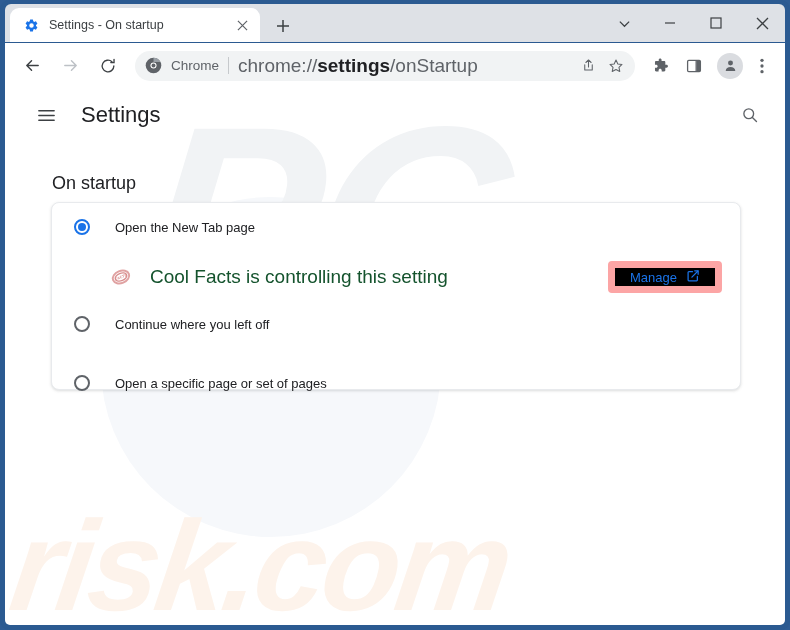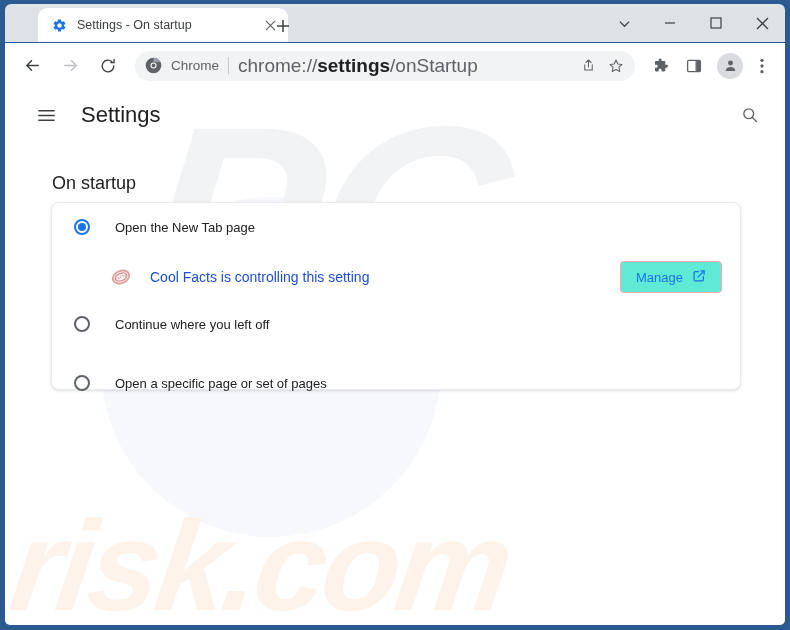--- a/index.html
+++ b/index.html
@@ -31,21 +31,20 @@
   }
   #tab {
     position: absolute;
     left: 5px; top: 4px;
     width: 250px; height: 34px;
     background: #ffffff;
     border-radius: 9px 9px 0 0;
     display: flex;
     align-items: center;
     padding: 0 8px 0 13px;
-    margin-left: 28px;
   }
   #tab-favicon {
     width: 16px; height: 16px;
     flex: 0 0 16px;
     display: flex; align-items: center; justify-content: center;
   }
   #tab-title {
     flex: 1;
     margin-left: 10px;
     font-size: 12.5px;
@@ -294,34 +293,34 @@
     display: flex;
     align-items: center;
     padding: 0 20px 0 58px;
   }
   #extension-icon {
     width: 22px; height: 22px;
     flex: 0 0 22px;
   }
   #extension-text {
     margin-left: 18px;
-    font-size: 14px;
-    color: #1d4ed8;
+    font-size: 19px;
+    color: #14532d;
   }
   #extension-actions {
     margin-left: auto;
     display: flex;
     align-items: center;
     gap: 10px;
   }
   .ctl-button {
     height: 32px;
-    border: 1px solid #fca5a5;
+    border: 7px solid #fca5a5;
     border-radius: 4px;
-    background: #5eead4;
+    background: #000000;
     color: #1a73e8;
     font-size: 13px;
     font-family: "Liberation Sans", sans-serif;
     font-weight: 500;
     display: flex;
     align-items: center;
     justify-content: center;
     gap: 9px;
     padding: 0 15px;
     cursor: pointer;

